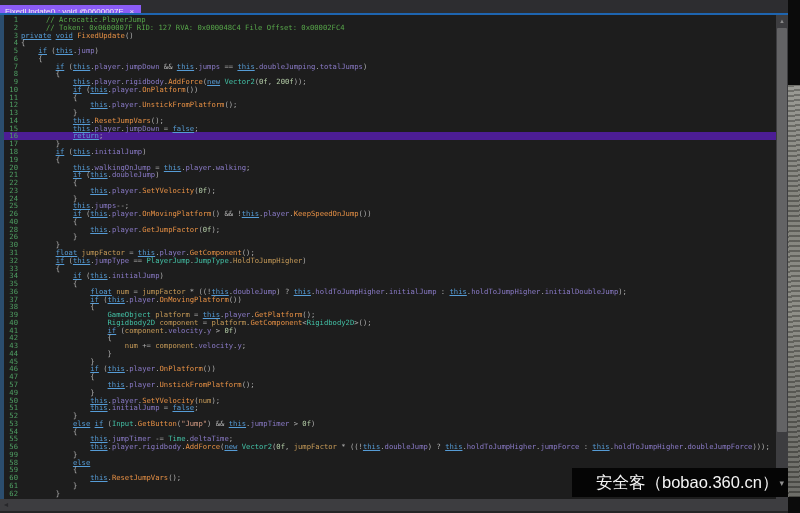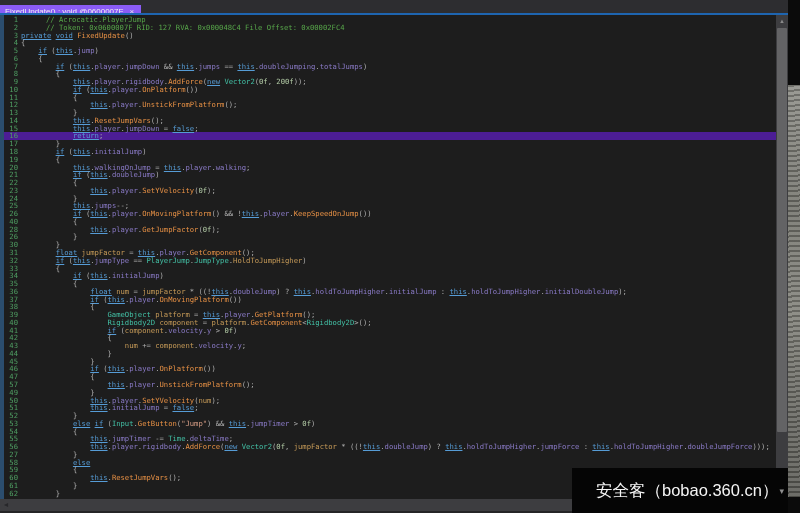--- a/index.html
+++ b/index.html
@@ -43,21 +43,21 @@
   #bottom-strip { position:absolute; left:0; top:511px; width:788px; height:2px; background:#252526; }
 
   
   #right-col { position:absolute; left:788px; top:0; width:12px; height:513px; background:#0b0b0b; }
   #right-texture { position:absolute; left:0; top:85px; width:12px; height:412px;
     background:
       repeating-linear-gradient(175deg, rgba(0,0,0,0.22) 0 2px, rgba(255,255,255,0.10) 2px 5px),
       linear-gradient(180deg, #8f8f89 0%, #75756e 30%, #83837c 55%, #6a6a64 80%, #5d5d57 100%); }
 
   
-  #watermark { position:absolute; left:572px; top:468px; width:216px; height:46px; background:#050505;
+  #watermark { position:absolute; left:572px; top:468px; width:216px; height:29px; background:#050505;
     display:flex; align-items:center; justify-content:flex-end; padding-right:4px; }
   #watermark-text { color:#f5f5f5; font-size:16.5px; white-space:nowrap; }
   #watermark-arrow { color:#8f8f8f; font-size:9px; margin-left:1px; }
 </style>
 </head>
 <body>
 
 <div id="window">
 
   <div id="tabbar">
@@ -120,21 +120,21 @@
         <div class="row"><span class="ln">47</span><span class="src">                <span class="tk-p">{</span></span></div>
         <div class="row"><span class="ln">57</span><span class="src">                    <span class="tk-k">this</span><span class="tk-p">.</span><span class="tk-f">player</span><span class="tk-p">.</span><span class="tk-m">UnstickFromPlatform</span><span class="tk-p">();</span></span></div>
         <div class="row"><span class="ln">49</span><span class="src">                <span class="tk-p">}</span></span></div>
         <div class="row"><span class="ln">50</span><span class="src">                <span class="tk-k">this</span><span class="tk-p">.</span><span class="tk-f">player</span><span class="tk-p">.</span><span class="tk-m">SetYVelocity</span><span class="tk-p">(</span><span class="tk-l">num</span><span class="tk-p">);</span></span></div>
         <div class="row"><span class="ln">51</span><span class="src">                <span class="tk-k">this</span><span class="tk-p">.</span><span class="tk-f">initialJump</span><span class="tk-p"> = </span><span class="tk-k">false</span><span class="tk-p">;</span></span></div>
         <div class="row"><span class="ln">52</span><span class="src">            <span class="tk-p">}</span></span></div>
         <div class="row"><span class="ln">53</span><span class="src">            <span class="tk-k">else</span><span class="tk-p"> </span><span class="tk-k">if</span><span class="tk-p"> (</span><span class="tk-t">Input</span><span class="tk-p">.</span><span class="tk-m">GetButton</span><span class="tk-p">(</span><span class="tk-s">"Jump"</span><span class="tk-p">) &amp;&amp; </span><span class="tk-k">this</span><span class="tk-p">.</span><span class="tk-f">jumpTimer</span><span class="tk-p"> &gt; </span><span class="tk-n">0f</span><span class="tk-p">)</span></span></div>
         <div class="row"><span class="ln">54</span><span class="src">            <span class="tk-p">{</span></span></div>
         <div class="row"><span class="ln">55</span><span class="src">                <span class="tk-k">this</span><span class="tk-p">.</span><span class="tk-f">jumpTimer</span><span class="tk-p"> -= </span><span class="tk-t">Time</span><span class="tk-p">.</span><span class="tk-f">deltaTime</span><span class="tk-p">;</span></span></div>
         <div class="row"><span class="ln">56</span><span class="src">                <span class="tk-k">this</span><span class="tk-p">.</span><span class="tk-f">player</span><span class="tk-p">.</span><span class="tk-f">rigidbody</span><span class="tk-p">.</span><span class="tk-m">AddForce</span><span class="tk-p">(</span><span class="tk-k">new</span><span class="tk-p"> </span><span class="tk-t">Vector2</span><span class="tk-p">(</span><span class="tk-n">0f</span><span class="tk-p">, </span><span class="tk-l">jumpFactor</span><span class="tk-p"> * ((!</span><span class="tk-k">this</span><span class="tk-p">.</span><span class="tk-f">doubleJump</span><span class="tk-p">) ? </span><span class="tk-k">this</span><span class="tk-p">.</span><span class="tk-f">holdToJumpHigher</span><span class="tk-p">.</span><span class="tk-f">jumpForce</span><span class="tk-p"> : </span><span class="tk-k">this</span><span class="tk-p">.</span><span class="tk-f">holdToJumpHigher</span><span class="tk-p">.</span><span class="tk-f">doubleJumpForce</span><span class="tk-p">)));</span></span></div>
-        <div class="row"><span class="ln">27</span><span class="src">            <span class="tk-p">}</span></span></div>
+        <div class="row"><span class="ln">99</span><span class="src">            <span class="tk-p">}</span></span></div>
         <div class="row"><span class="ln">58</span><span class="src">            <span class="tk-k">else</span></span></div>
         <div class="row"><span class="ln">59</span><span class="src">            <span class="tk-p">{</span></span></div>
         <div class="row"><span class="ln">60</span><span class="src">                <span class="tk-k">this</span><span class="tk-p">.</span><span class="tk-m">ResetJumpVars</span><span class="tk-p">();</span></span></div>
         <div class="row"><span class="ln">61</span><span class="src">            <span class="tk-p">}</span></span></div>
         <div class="row"><span class="ln">62</span><span class="src">        <span class="tk-p">}</span></span></div>
       </div>
   </div>
 
   <div id="vscroll">
     <div id="vscroll-up">▲</div>

